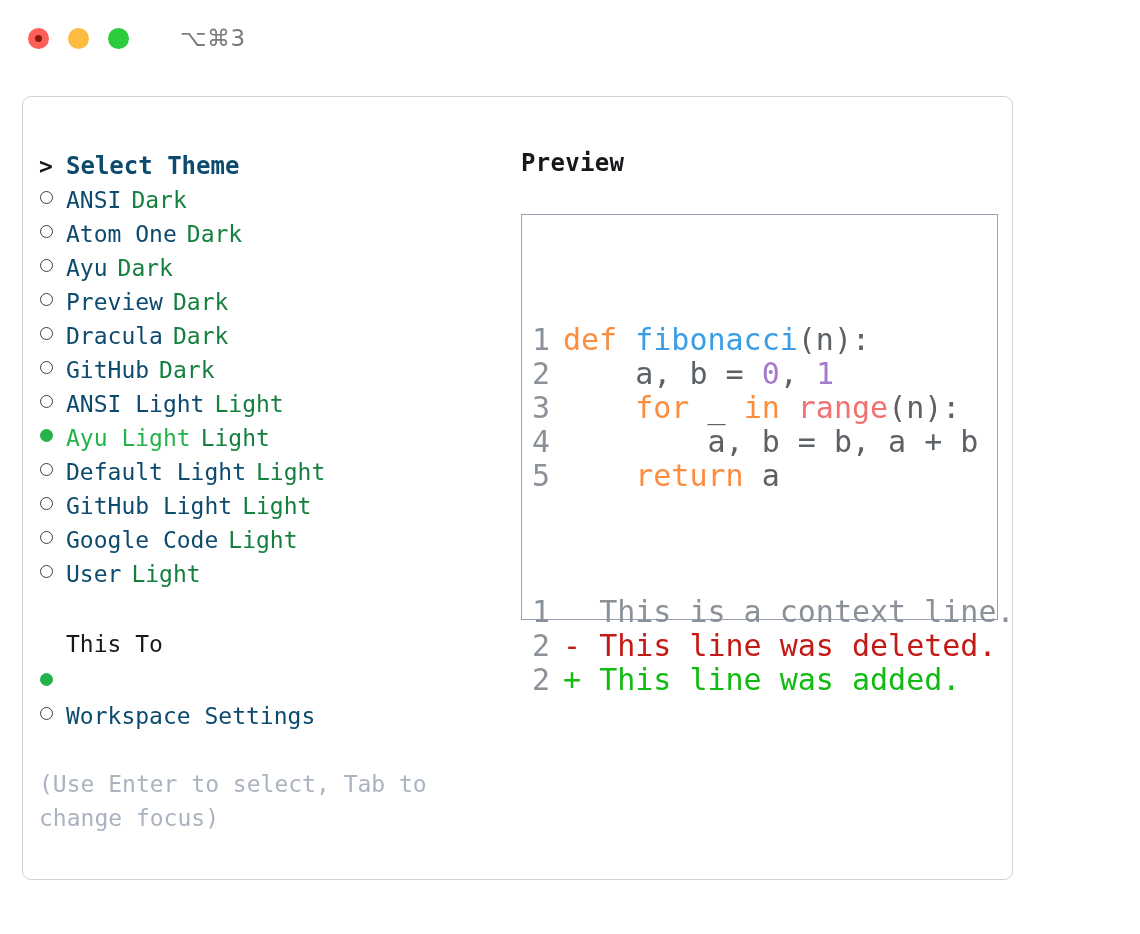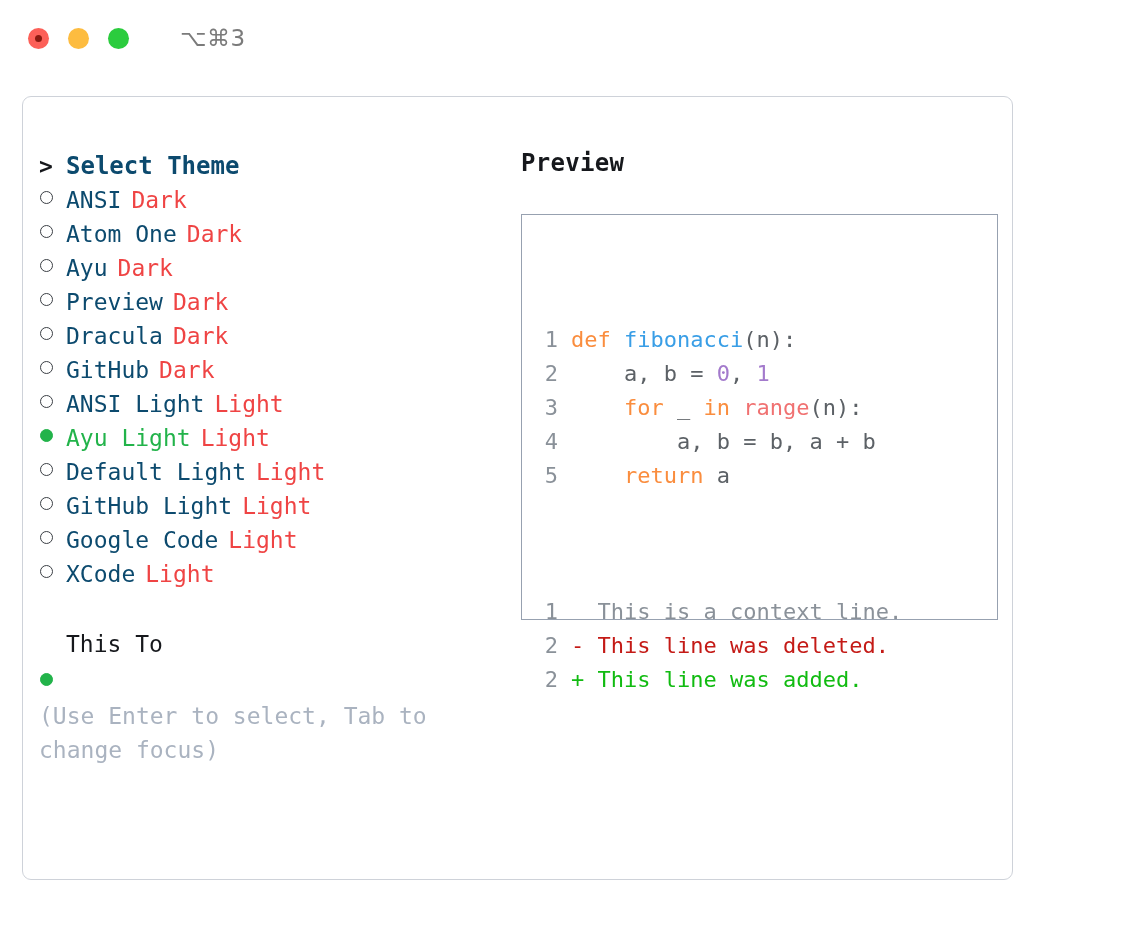--- a/index.html
+++ b/index.html
@@ -135,33 +135,34 @@
     color: #0c4a6e;
   }
   .row-title.header {
     font-weight: bold;
     font-size: 24px;
   }
   .row-title.selected {
     color: #22b34a;
   }
   .row-kind {
-    color: #ef4444;
+    color: #15803d;
     margin-left: 10px;
   }
 
   .section-gap { height: 40px; }
 
   .apply-header {
     margin-left: 27px;
     color: #16181c;
     font-size: 23px;
   }
 
   .hint {
+    margin-top: 34px;
     width: 420px;
     color: #aab3c0;
     font-size: 23px;
     line-height: 34px;
   }
 
   
   .right-col {
     position: absolute;
     left: 478px;
@@ -179,23 +180,23 @@
     margin-top: 37px;
     width: 477px;
     height: 406px;
     border: 1.8px solid #97a1b0;
     box-sizing: border-box;
     background: #ffffff;
     position: relative;
   }
   .code {
     position: absolute;
-    left: 10px;
+    left: 2px;
     top: 40px;
-    font-size: 22px;
+    font-size: 30px;
     line-height: 34px;
     white-space: pre;
   }
   .code-line { display: block; height: 34px; }
   .lnum {
     display: inline-block;
     width: 26px;
     text-align: right;
     color: #8a9199;
     margin-right: 13px;
@@ -240,31 +241,32 @@
             <div class="list-row"><span class="marker"><span class="radio-dot radio-off"></span></span><span class="row-title">Atom One</span><span class="row-kind">Dark</span></div>
             <div class="list-row"><span class="marker"><span class="radio-dot radio-off"></span></span><span class="row-title">Ayu</span><span class="row-kind">Dark</span></div>
             <div class="list-row"><span class="marker"><span class="radio-dot radio-off"></span></span><span class="row-title">Preview</span><span class="row-kind">Dark</span></div>
             <div class="list-row"><span class="marker"><span class="radio-dot radio-off"></span></span><span class="row-title">Dracula</span><span class="row-kind">Dark</span></div>
             <div class="list-row"><span class="marker"><span class="radio-dot radio-off"></span></span><span class="row-title">GitHub</span><span class="row-kind">Dark</span></div>
             <div class="list-row"><span class="marker"><span class="radio-dot radio-off"></span></span><span class="row-title">ANSI Light</span><span class="row-kind">Light</span></div>
             <div class="list-row"><span class="marker"><span class="radio-dot radio-on"></span></span><span class="row-title selected">Ayu Light</span><span class="row-kind">Light</span></div>
             <div class="list-row"><span class="marker"><span class="radio-dot radio-off"></span></span><span class="row-title">Default Light</span><span class="row-kind">Light</span></div>
             <div class="list-row"><span class="marker"><span class="radio-dot radio-off"></span></span><span class="row-title">GitHub Light</span><span class="row-kind">Light</span></div>
             <div class="list-row"><span class="marker"><span class="radio-dot radio-off"></span></span><span class="row-title">Google Code</span><span class="row-kind">Light</span></div>
-            <div class="list-row"><span class="marker"><span class="radio-dot radio-off"></span></span><span class="row-title">XCode</span><span class="row-kind">Light</span></div>
+            <div class="list-row"><span class="marker"><span class="radio-dot radio-off"></span></span><span class="row-title">User</span><span class="row-kind">Light</span></div>
           </div>
 
         <div class="section-gap"></div>
 
         <div class="list-row">
           <span class="apply-header">This To</span>
         </div>
 
         <div id="apply-items">
             <div class="list-row"><span class="marker"><span class="radio-dot radio-on"></span></span></div>
+            <div class="list-row"><span class="marker"><span class="radio-dot radio-off"></span></span><span class="row-title">Workspace Settings</span></div>
           </div>
 
         <div class="hint">(Use Enter to select, Tab to change focus)</div>
       </div>
 
       <div class="right-col">
         <div class="preview-label">Preview</div>
 
         <div class="preview-box">
           <div class="code">

